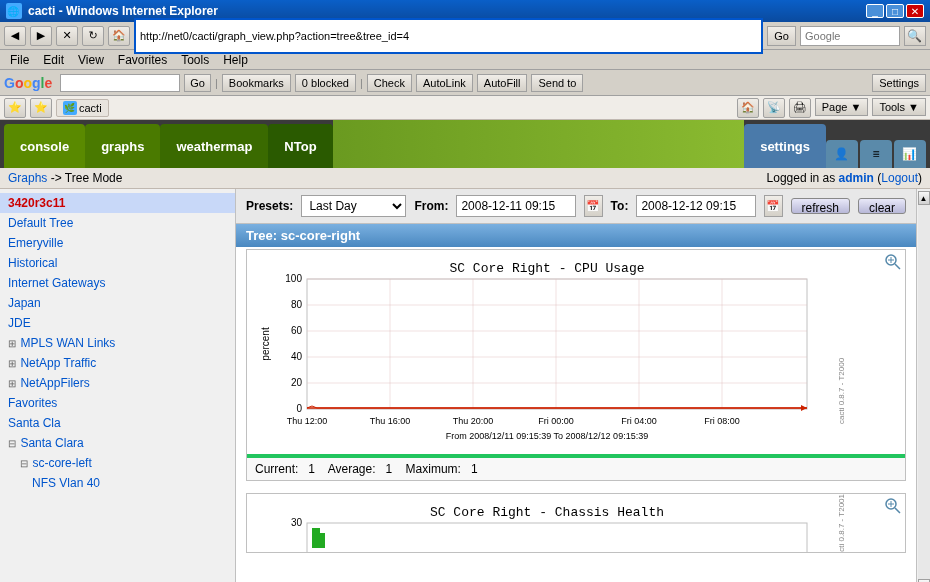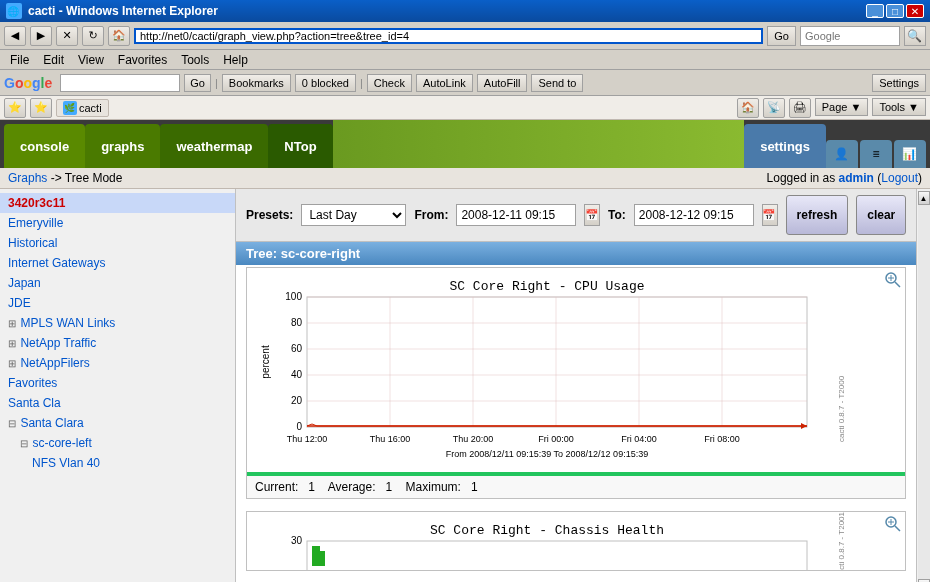--- a/index.html
+++ b/index.html
@@ -27,21 +27,21 @@
       padding: 2px 4px;
       display: flex;
       align-items: center;
       height: 28px;
       gap: 4px;
       border-bottom: 1px solid #a0a0a0;
     }
     .nav-btn { width: 22px; height: 20px; background: linear-gradient(to bottom, #f0ede8, #d4d0c8); border: 1px solid #a0a0a0; border-radius: 2px; cursor: pointer; display: flex; align-items: center; justify-content: center; font-size: 11px; }
     .address-input {
       flex: 1;
-      height: 16px;
+      height: 36px;
       border: 2px solid #0055cc;
       padding: 1px 4px;
       font-size: 11px;
       background: white;
     }
     .go-btn { padding: 1px 6px; height: 20px; background: linear-gradient(to bottom, #f0ede8, #d4d0c8); border: 1px solid #a0a0a0; font-size: 11px; cursor: pointer; }
     .search-input { width: 100px; height: 20px; border: 1px solid #a0a0a0; padding: 1px 4px; font-size: 11px; }
     .search-btn { width: 22px; height: 20px; background: linear-gradient(to bottom, #f0ede8, #d4d0c8); border: 1px solid #a0a0a0; cursor: pointer; display: flex; align-items: center; justify-content: center; }
 
     
@@ -178,25 +178,25 @@
       border-bottom: 1px solid #c0c0c0;
       flex-shrink: 0;
     }
     .presets-label { font-size: 12px; font-weight: bold; }
     .preset-select { height: 22px; border: 1px solid #a0a0a0; font-size: 12px; padding: 1px 3px; background: white; }
     .date-label { font-size: 12px; font-weight: bold; }
     .date-input { height: 22px; border: 1px solid #a0a0a0; font-size: 12px; padding: 1px 4px; background: white; width: 120px; }
     .cal-btn { width: 22px; height: 22px; border: 1px solid #a0a0a0; background: linear-gradient(to bottom, #f0ede8, #d4d0c8); cursor: pointer; display: flex; align-items: center; justify-content: center; font-size: 11px; }
     .action-btn {
       padding: 2px 10px;
-      height: 40px;
+      height: 16px;
       border: 1px solid #888;
       border-radius: 3px;
       font-size: 12px;
-      font-weight: bold;
+      font-weight: normal;
       cursor: pointer;
     }
     .refresh-btn { background: linear-gradient(to bottom, #e8e8f8, #b8b8d8); }
     .clear-btn { background: linear-gradient(to bottom, #e8e8f8, #b8b8d8); }
 
     
     .tree-header {
       background: linear-gradient(to bottom, #7ab0e0, #4a88c0);
       color: white;
       padding: 4px 10px;
@@ -330,20 +330,21 @@
     <span>Logged in as</span>
     <strong><a href="#">admin</a></strong>
     (<a href="#">Logout</a>)
   </div>
 </div>
 
 <div class="main">
 
   <div class="sidebar">
     <div class="sidebar-item selected parent">3420r3c11</div>
+    <div class="sidebar-item parent">Default Tree</div>
     <div class="sidebar-item parent">Emeryville</div>
     <div class="sidebar-item parent">Historical</div>
     <div class="sidebar-item parent">Internet Gateways</div>
     <div class="sidebar-item parent">Japan</div>
     <div class="sidebar-item parent">JDE</div>
     <div class="sidebar-item parent"><span class="tree-icon">⊞</span> MPLS WAN Links</div>
     <div class="sidebar-item parent"><span class="tree-icon">⊞</span> NetApp Traffic</div>
     <div class="sidebar-item parent"><span class="tree-icon">⊞</span> NetAppFilers</div>
     <div class="sidebar-item parent">Favorites</div>
     <div class="sidebar-item parent">Santa Cla</div>

